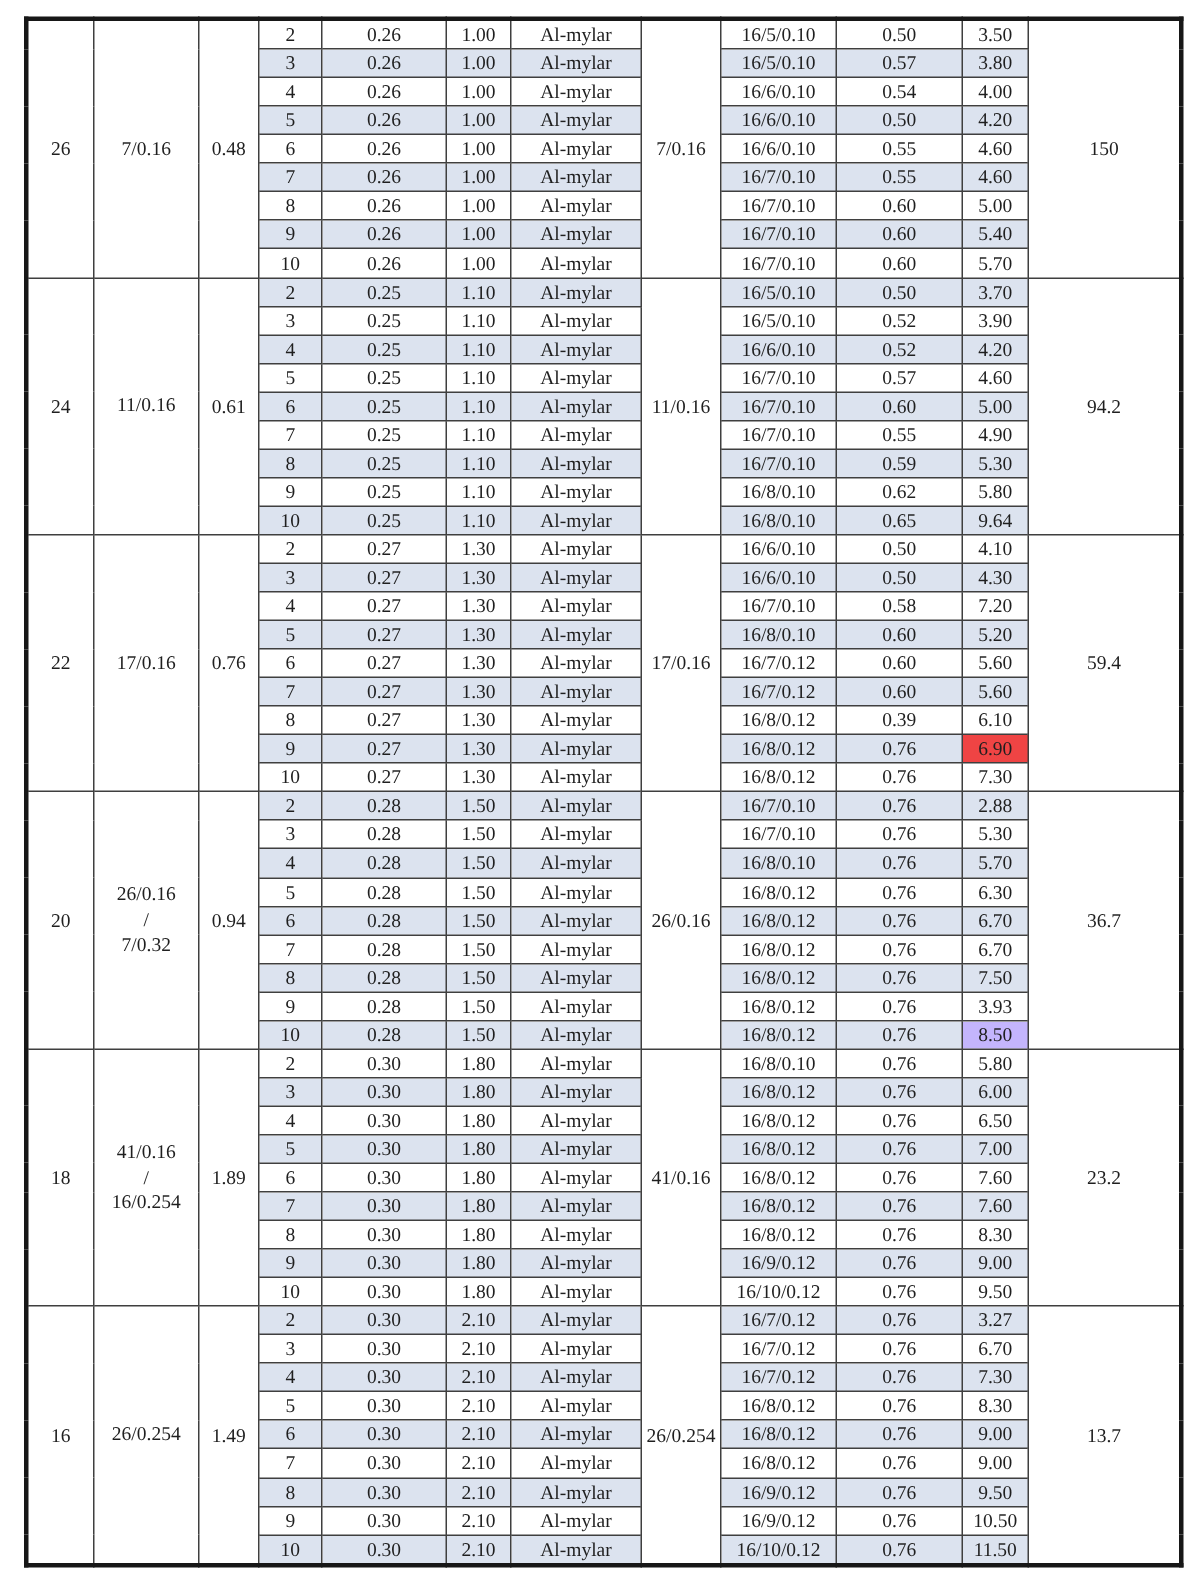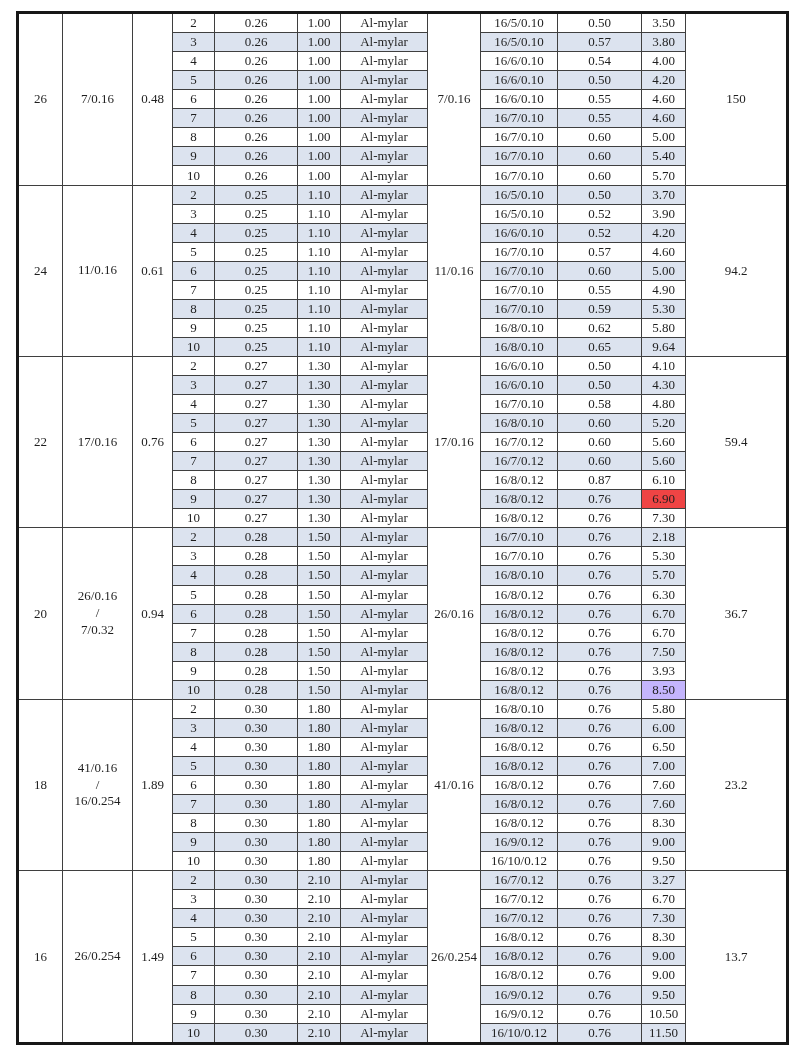--- a/index.html
+++ b/index.html
@@ -254,21 +254,21 @@
           <td style="background: rgb(220, 227, 239);">0.50</td>
           <td style="background: rgb(220, 227, 239);">4.30</td>
         </tr>
         <tr>
           <td>4</td>
           <td>0.27</td>
           <td>1.30</td>
           <td>Al-mylar</td>
           <td>16/7/0.10</td>
           <td>0.58</td>
-          <td>4.80</td>
+          <td>7.20</td>
         </tr>
         <tr>
           <td style="background: rgb(220, 227, 239);">5</td>
           <td style="background: rgb(220, 227, 239);">0.27</td>
           <td style="background: rgb(220, 227, 239);">1.30</td>
           <td style="background: rgb(220, 227, 239);">Al-mylar</td>
           <td style="background: rgb(220, 227, 239);">16/8/0.10</td>
           <td style="background: rgb(220, 227, 239);">0.60</td>
           <td style="background: rgb(220, 227, 239);">5.20</td>
         </tr>
@@ -289,21 +289,21 @@
           <td style="background: rgb(220, 227, 239);">16/7/0.12</td>
           <td style="background: rgb(220, 227, 239);">0.60</td>
           <td style="background: rgb(220, 227, 239);">5.60</td>
         </tr>
         <tr>
           <td>8</td>
           <td>0.27</td>
           <td>1.30</td>
           <td>Al-mylar</td>
           <td>16/8/0.12</td>
-          <td>0.87</td>
+          <td>0.39</td>
           <td>6.10</td>
         </tr>
         <tr>
           <td style="background: rgb(220, 227, 239);">9</td>
           <td style="background: rgb(220, 227, 239);">0.27</td>
           <td style="background: rgb(220, 227, 239);">1.30</td>
           <td style="background: rgb(220, 227, 239);">Al-mylar</td>
           <td style="background: rgb(220, 227, 239);">16/8/0.12</td>
           <td style="background: rgb(220, 227, 239);">0.76</td>
           <td style="background: #ef4444;">6.90</td>
@@ -323,21 +323,21 @@
 /
 7/0.32</td>
           <td rowspan="9">0.94</td>
           <td style="background: rgb(220, 227, 239);">2</td>
           <td style="background: rgb(220, 227, 239);">0.28</td>
           <td style="background: rgb(220, 227, 239);">1.50</td>
           <td style="background: rgb(220, 227, 239);">Al-mylar</td>
           <td rowspan="9">26/0.16</td>
           <td style="background: rgb(220, 227, 239);">16/7/0.10</td>
           <td style="background: rgb(220, 227, 239);">0.76</td>
-          <td style="background: rgb(220, 227, 239);">2.18</td>
+          <td style="background: rgb(220, 227, 239);">2.88</td>
           <td rowspan="9">36.7</td>
         </tr>
         <tr>
           <td>3</td>
           <td>0.28</td>
           <td>1.50</td>
           <td>Al-mylar</td>
           <td>16/7/0.10</td>
           <td>0.76</td>
           <td>5.30</td>

